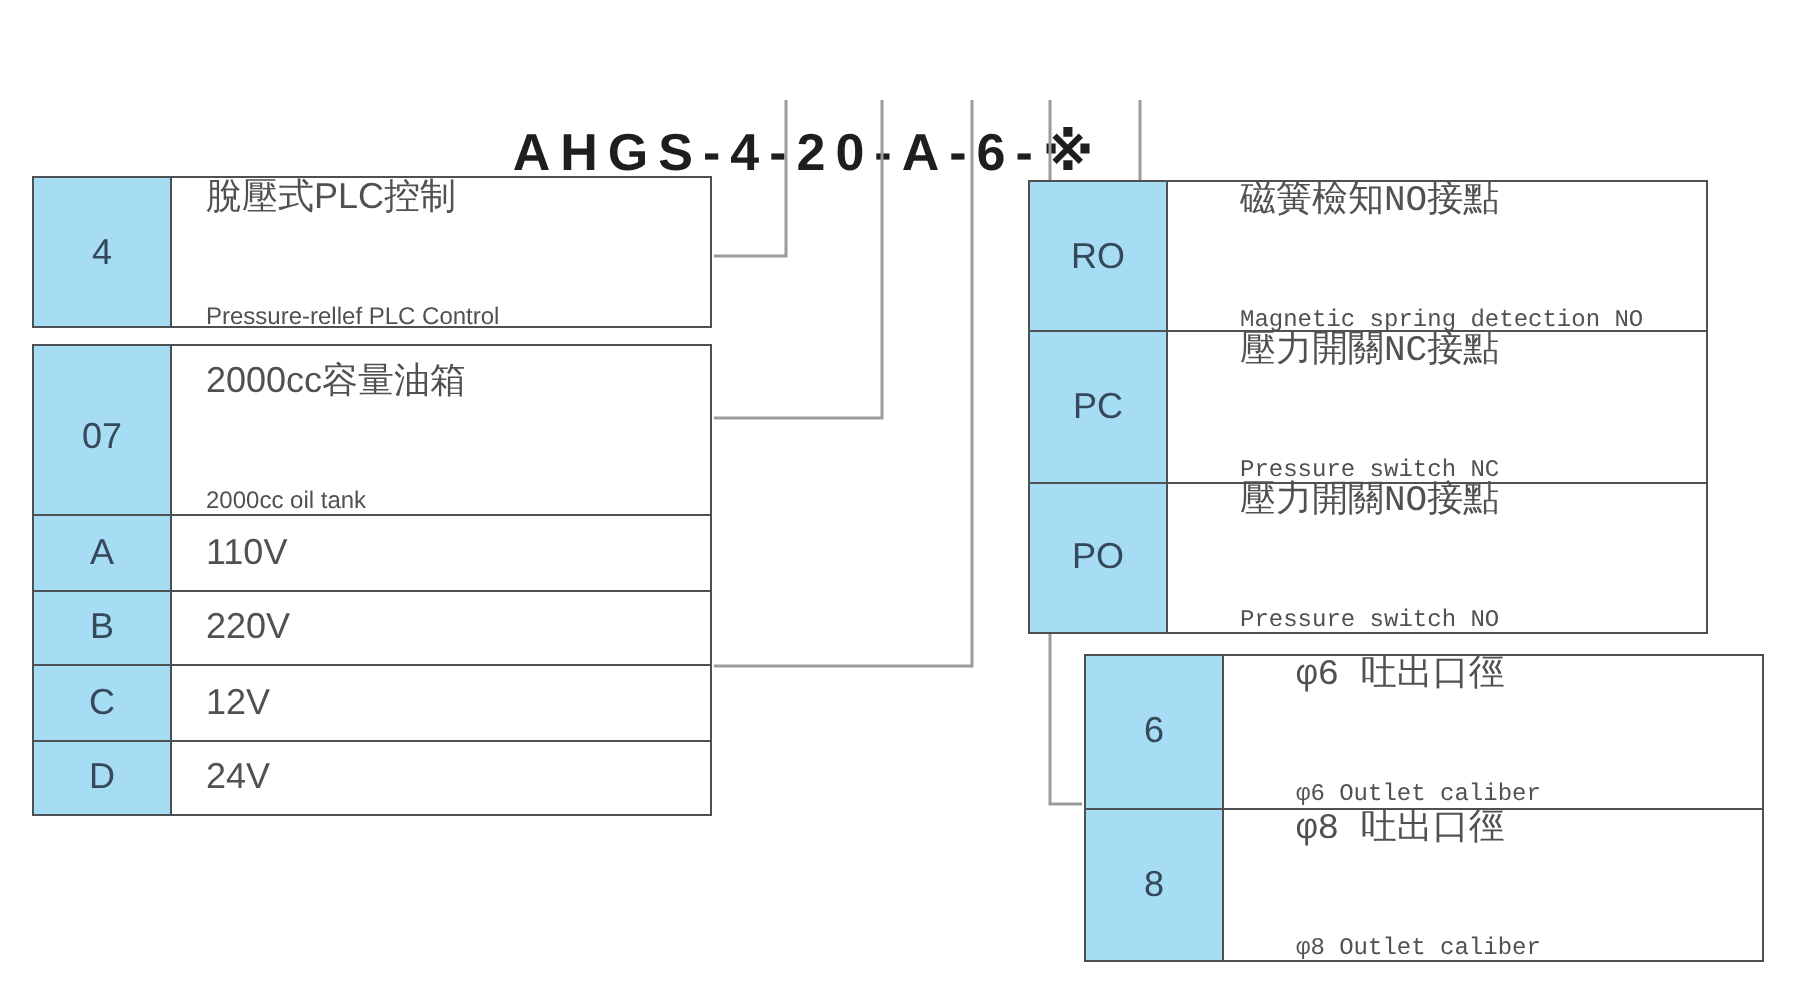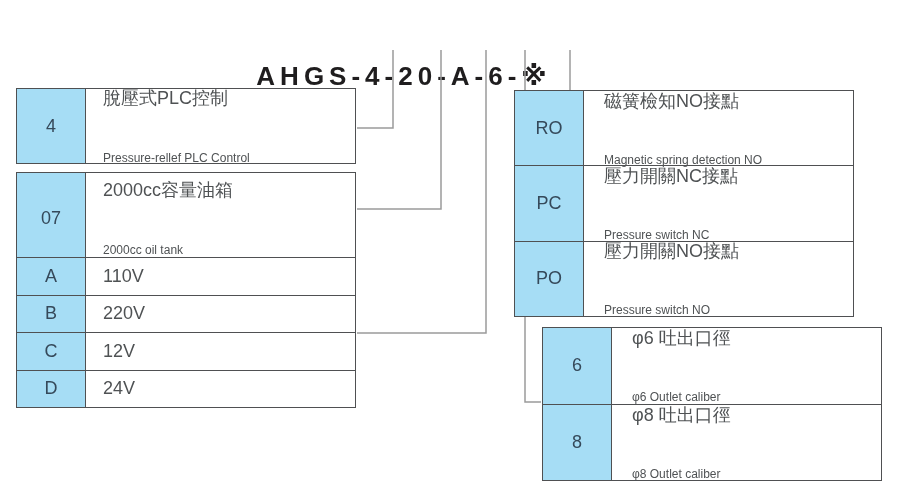--- a/index.html
+++ b/index.html
@@ -67,21 +67,21 @@
     display:flex;
     flex-direction:column;
     justify-content:center;
     padding-left:17px;
     color:var(--text);
     gap:40px;
   }
   .desc .zh{font-size:18px;line-height:1.35;}
   .desc .en{font-size:12px;line-height:1.25;}
   .desc .val{font-size:18px;}
-  .rt .desc{padding-left:20px;}
+  .rt .desc{padding-left:36px;font-family:Liberation Mono, monospace;}
 </style>
 </head>
 <body>
 
 <div class="canvas">
 
   <div class="title">AHGS-4-20-A-6-※</div>
 
   <svg class="connectors" width="897" height="498" viewBox="0 0 897 498">
     <polyline points="393,50 393,128 357,128"></polyline>

